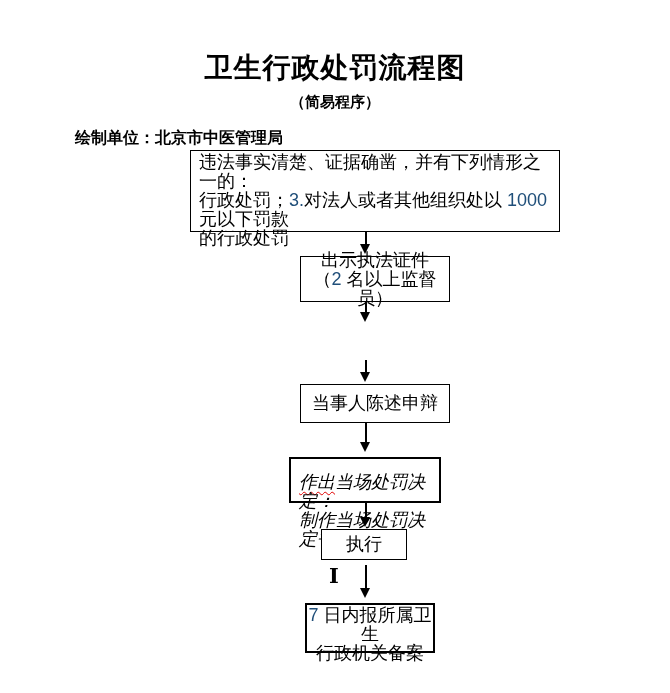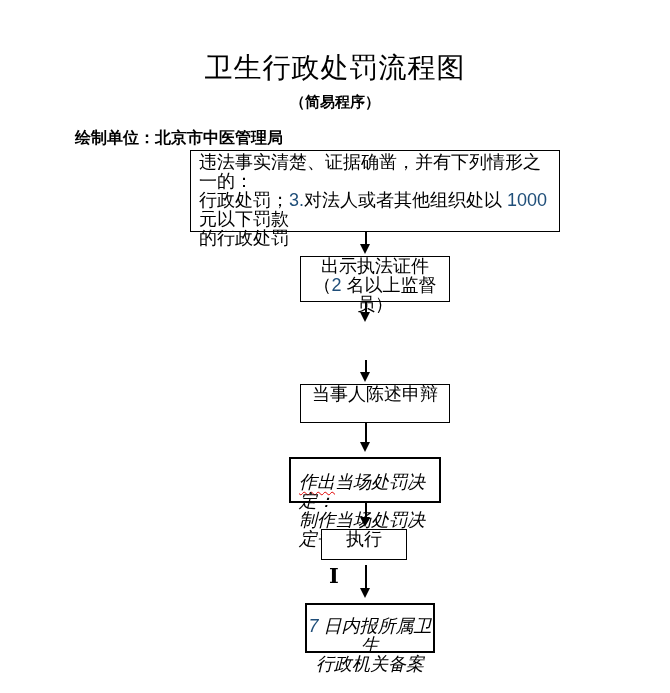--- a/index.html
+++ b/index.html
@@ -1,36 +1,36 @@
 <!DOCTYPE html>
 <html><head>
 <meta charset="utf-8">
 <style>
   html,body{margin:0;padding:0;background:#ffffff;}
   body{font-family:"Liberation Sans","DejaVu Sans",sans-serif;color:#000;}
   #canvas{position:relative;width:670px;height:693px;background:#ffffff;overflow:hidden;}
 
   .page-title{position:absolute;left:0;top:49px;width:670px;text-align:center;
-    font-size:28px;font-weight:normal;letter-spacing:1px;}
+    font-size:28px;font-weight:bold;letter-spacing:1px;}
   .page-subtitle{position:absolute;left:0;top:93px;width:670px;text-align:center;
     font-size:15px;font-weight:bold;}
   .author-line{position:absolute;left:75px;top:128px;font-size:16px;font-weight:bold;}
 
   .flow-box{position:absolute;border:1.5px solid #000;background:#fff;
     font-size:18px;line-height:19px;box-sizing:border-box;}
-  .box-center{display:flex;flex-direction:column;justify-content:space-between;
+  .box-center{display:flex;flex-direction:column;justify-content:center;
     align-items:center;text-align:center;}
 
   #box1{left:190px;top:150px;width:370px;height:82px;padding:2px 8px;text-align:left;}
   #box2{left:300px;top:256px;width:150px;height:46px;}
   #box3{left:300px;top:324px;width:150px;height:36px;}
   #box4{left:300px;top:384px;width:150px;height:39px;}
   #box5{left:289px;top:457px;width:152px;height:46px;border-width:2px;padding:14px 8px;text-align:left;font-style:italic;}
   #box6{left:321px;top:529px;width:86px;height:31px;}
-  #box7{left:305px;top:603px;width:130px;height:50px;border-width:2px;padding-top:12px;font-style:italic;}
+  #box7{left:305px;top:603px;width:130px;height:50px;border-width:2px;padding-top:12px;}
 
   .num{color:#1f4e79;}
   .misspell{text-decoration-line:underline;text-decoration-style:wavy;
     text-decoration-color:#e00000;text-decoration-thickness:1px;text-underline-offset:3px;}
 
   .arrow{position:absolute;width:11px;left:360px;}
   .arrow .line{position:absolute;left:4.5px;top:0;width:2px;background:#000;}
   .arrow .head{position:absolute;bottom:0;left:0;width:0;height:0;
     border-left:5.5px solid transparent;border-right:5.5px solid transparent;
     border-top:10px solid #000;}

